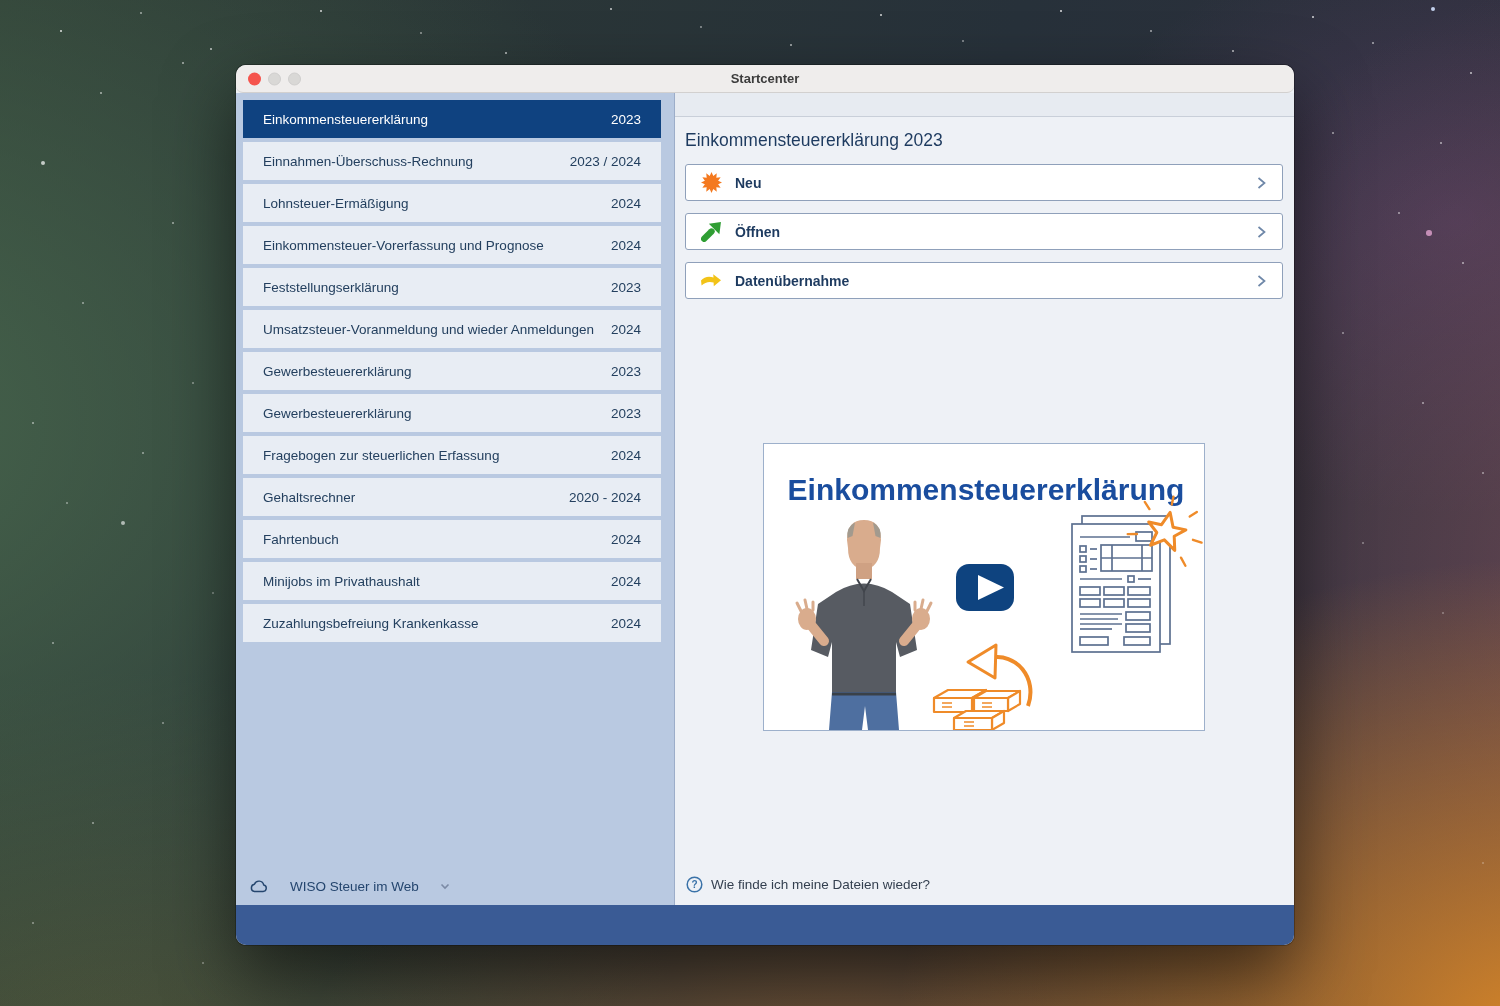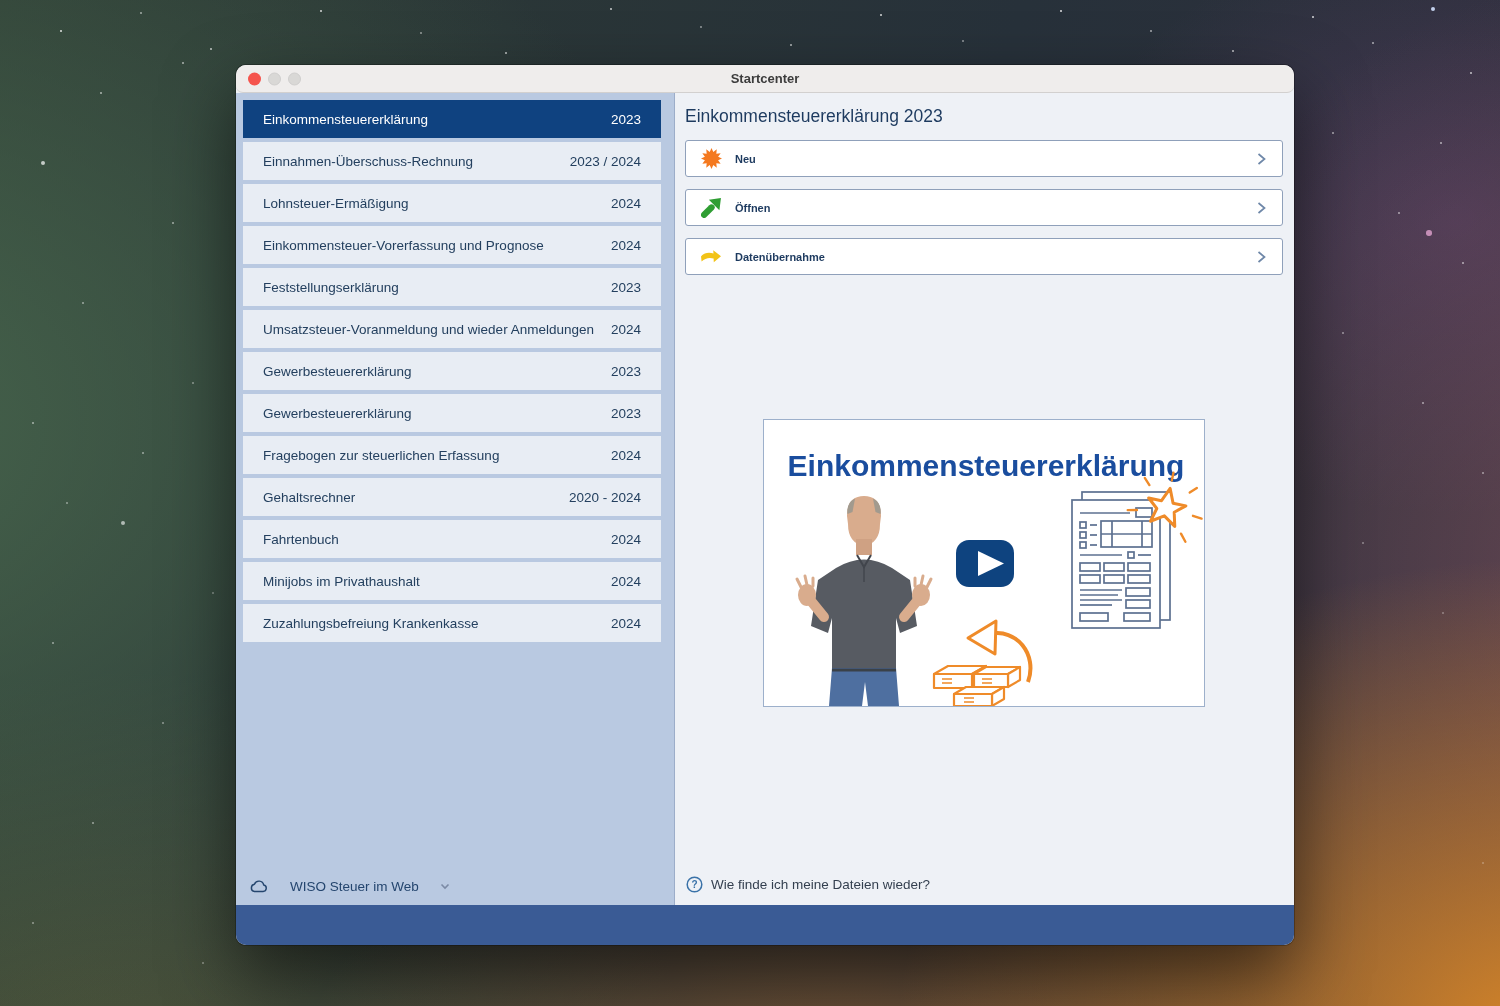--- a/index.html
+++ b/index.html
@@ -55,28 +55,28 @@
   .sidebar { width:439px; flex:none; background:#b9c9e1; border-right:1px solid #9cadc9;
     padding:7px 13px 0 7px; position:relative; }
   .item { height:38px; margin-bottom:4px; background:#e8edf4; display:flex; align-items:center;
     padding:0 20px; font-size:13.5px; color:#24405f; cursor:default; }
   .item.selected { background:#0f4280; color:#ffffff; }
   .item .year { margin-left:auto; white-space:nowrap; padding-left:12px; }
   .sidebar-footer { position:absolute; left:13px; bottom:11px; display:flex; align-items:center;
     gap:21px; font-size:13.5px; color:#24456e; cursor:pointer; }
 
   
-  .main { flex:1; background:#eef1f6; position:relative; display:flex; flex-direction:row; }
+  .main { flex:1; background:#eef1f6; position:relative; display:flex; flex-direction:column; }
   .topstrip { height:24px; flex:none; background:#e7ebf1; border-bottom:1px solid #c9cfd9; }
   .main-body { padding:11px 11px 0 10px; flex:1; }
   .heading { font-size:17.5px; font-weight:500; color:#1d3a5f; margin:0 0 12px 0; line-height:24px; }
   .action { height:37px; background:#ffffff; border:1px solid #8fa0ba; border-radius:3px;
     display:flex; align-items:center; padding:0 14px; margin-bottom:12px; cursor:pointer; }
   .action .icon { width:22px; height:22px; flex:none; display:flex; align-items:center; justify-content:center; }
-  .action .label { margin-left:13px; font-size:11px; font-weight:bold; color:#1d3a5f; }
+  .action .label { margin-left:13px; font-size:14px; font-weight:bold; color:#1d3a5f; }
   .action .chev { margin-left:auto; display:flex; }
 
   .video { width:442px; height:288px; margin:144px auto 0; background:#ffffff;
     border:1px solid #9db0cb; cursor:pointer; }
   .video svg { display:block; }
 
   .help { position:absolute; left:11px; bottom:12px; display:flex; align-items:center;
     gap:8px; font-size:13.5px; color:#333f4f; cursor:pointer; }
 
   .footerbar { height:40px; flex:none; background:#3a5b95; }

